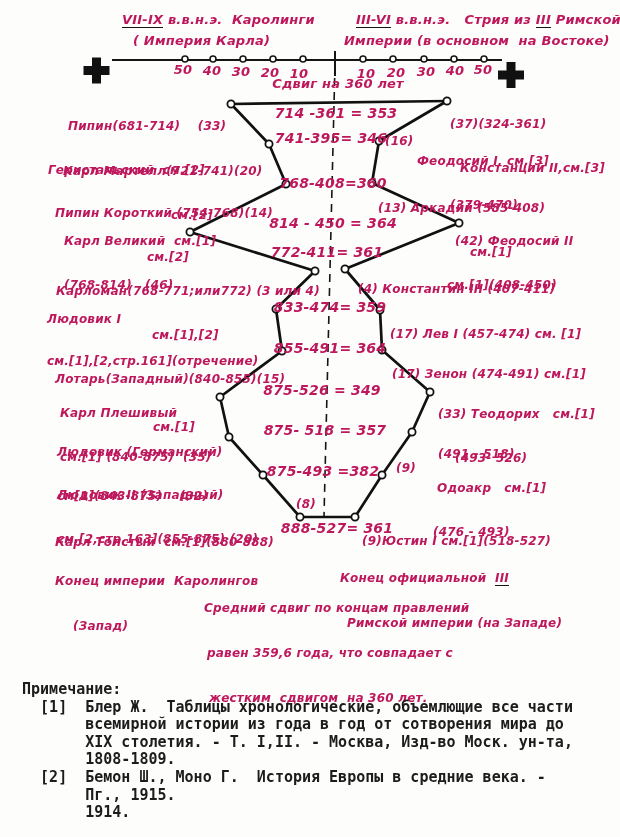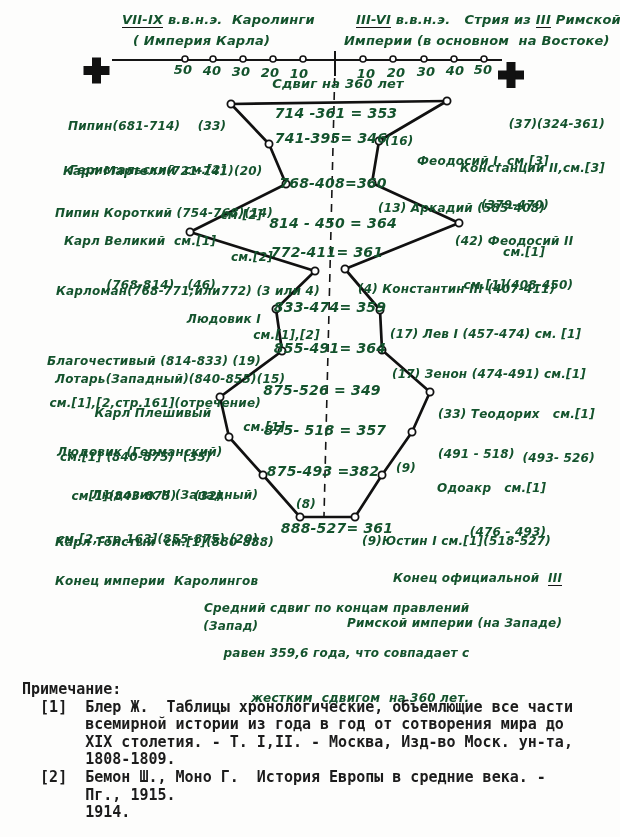--- a/index.html
+++ b/index.html
@@ -1,21 +1,21 @@
 <!DOCTYPE html>
 <html><head>
 <meta charset="utf-8">
 <style>
   html,body{margin:0;padding:0;background:#fff;}
   .page{position:relative;width:620px;height:837px;background:#fdfdfc;overflow:hidden;
         font-family:"DejaVu Sans",sans-serif;}
   svg{position:absolute;left:0;top:0;}
   .lbl{position:absolute;font:700 12px/14.5px "DejaVu Sans",sans-serif;font-style:italic;
-       color:#14532d;white-space:pre;letter-spacing:.2px;}
-  .lbl div{white-space:pre;text-align:right;}
+       color:#be185d;white-space:pre;letter-spacing:.2px;}
+  .lbl div{white-space:pre;}
   .t13{font-size:13px;line-height:16px;}
   .calc{font-size:14px;transform:translateX(-50%);}
   .tick{font-size:13px;transform:translateX(-50%);text-align:right;}
   .ctr{transform:translateX(-50%);}
   .rn{border-bottom:1.6px solid #151515;padding-bottom:0px;}
   .mono{position:absolute;left:13px;top:681px;}
   .mono div{font:700 15px/17.6px "DejaVu Sans Mono",monospace;font-style:normal;
             color:#1c1c1c;white-space:pre;letter-spacing:0;}
 </style>
 </head>
@@ -118,21 +118,20 @@
   <div class="lbl" style="left:64px;top:205px">
     <div>Карл Великий  см.[1]</div>
     <div>(768-814)   (46)</div>
   </div>
   <div class="lbl" style="left:56px;top:255px">
     <div>Карломан(768-771;или772) (3 или 4)</div>
     <div style="padding-left:96px">см.[1],[2]</div>
   </div>
   <div class="lbl" style="left:47px;top:284px;line-height:14px">
     <div>Людовик I</div>
-    <div>Благочестивый (814-833) (19)</div>
     <div>см.[1],[2,стр.161](отречение)</div>
   </div>
   <div class="lbl" style="left:55px;top:339px;line-height:16px">
     <div>Лотарь(Западный)(840-855)(15)</div>
     <div style="padding-left:98px">см.[1]</div>
   </div>
   <div class="lbl" style="left:60px;top:377px">
     <div>Карл Плешивый</div>
     <div>см.[1] (840-875)  (35)</div>
   </div>

